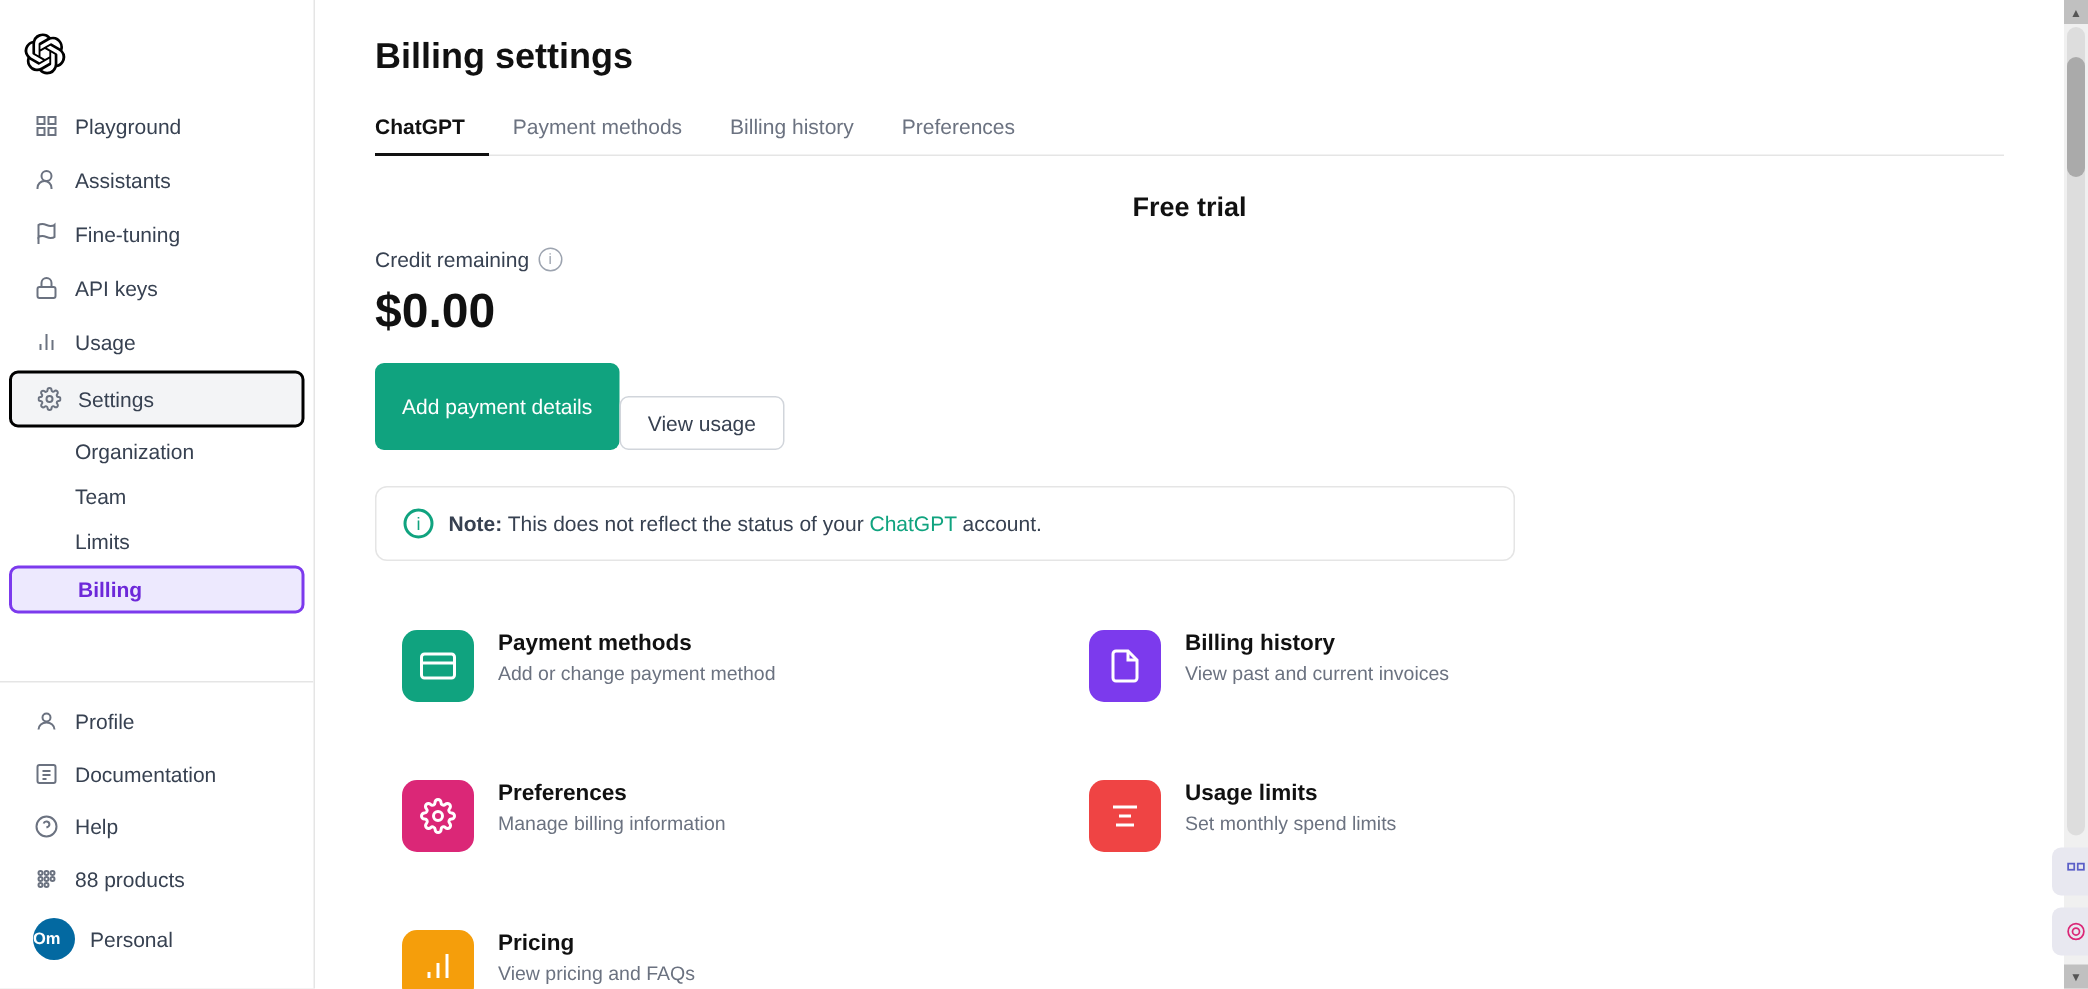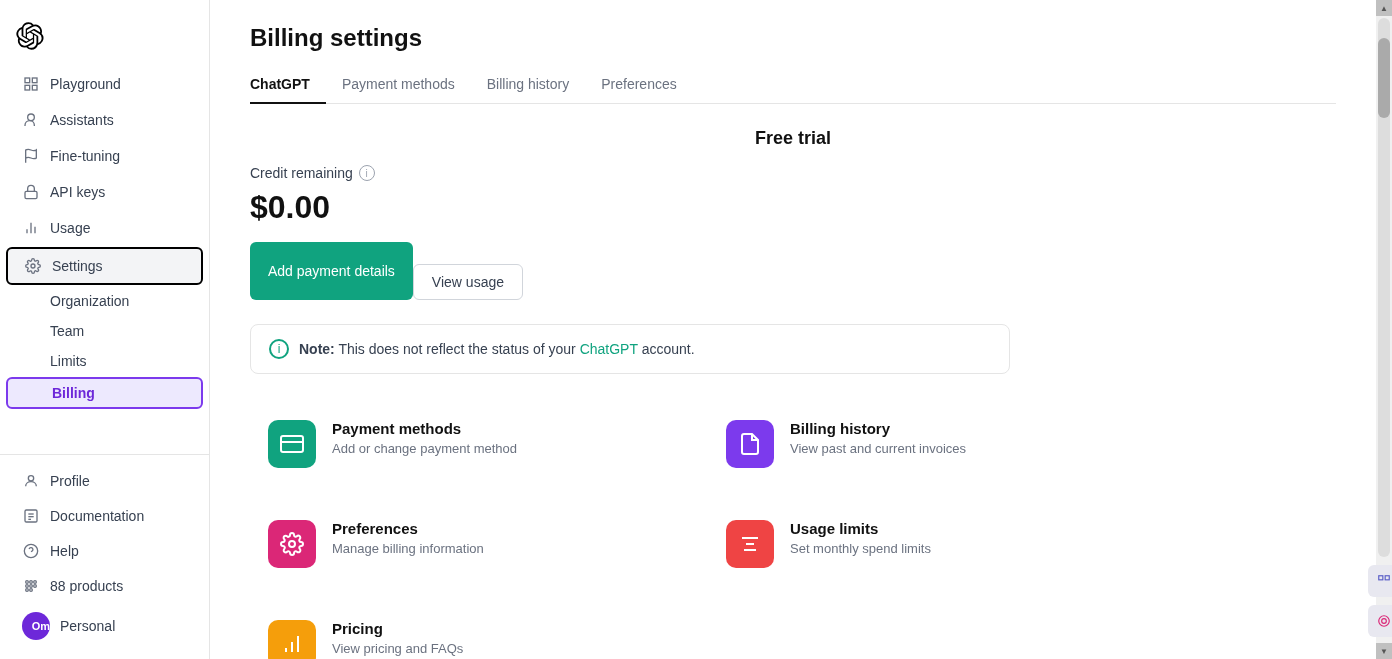--- a/index.html
+++ b/index.html
@@ -280,25 +280,25 @@
       margin-bottom: 4px;
     }
     .card-content .card-desc {
       font-size: 13px;
       color: #6b7280;
     }
 
     .avatar-circle {
       width: 28px;
       height: 28px;
-      background: #6d28d9;
+      background: #0369a1;
       border-radius: 50%;
       display: flex;
       align-items: center;
-      justify-content: flex-end;
+      justify-content: flex-start;
       color: #fff;
       font-size: 11px;
       font-weight: 600;
     }
   </style>
 </head>
 <body>
 
 <div class="sidebar">
   <div class="sidebar-logo">

